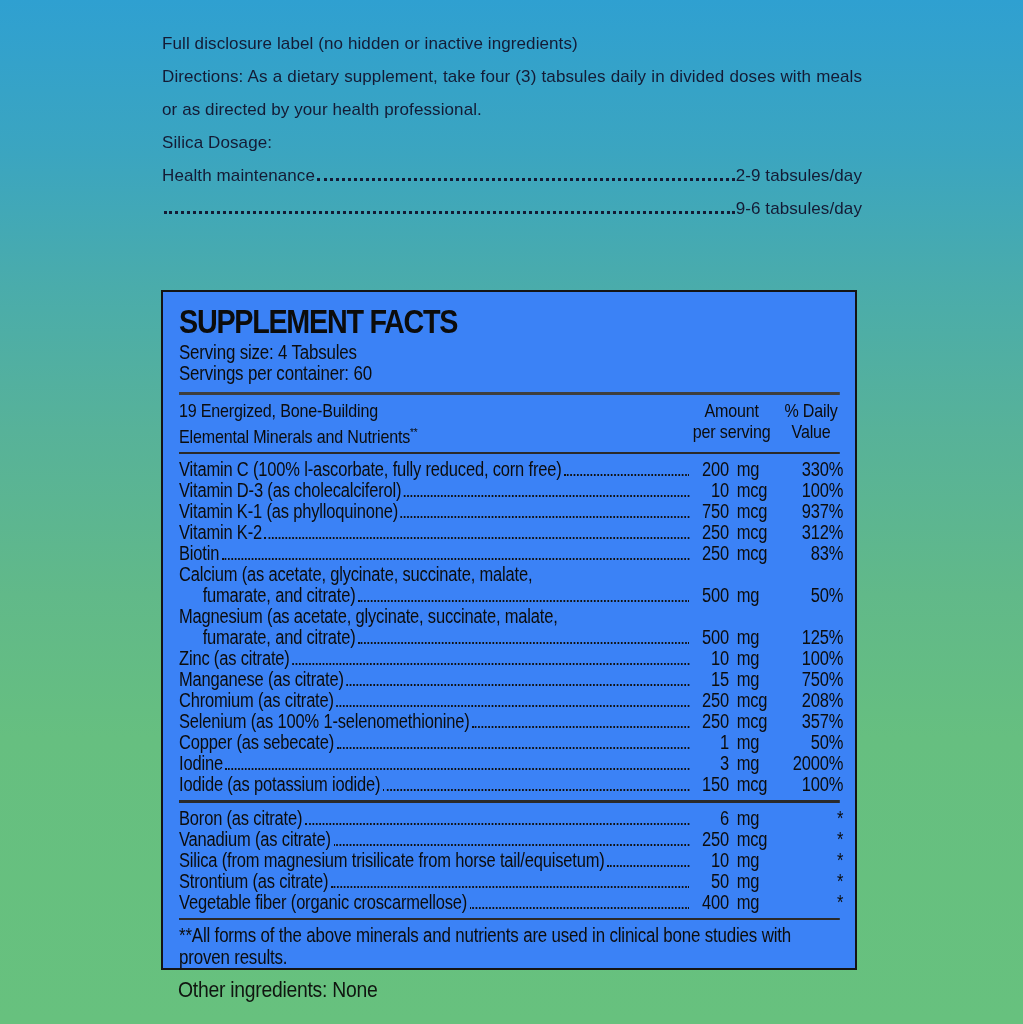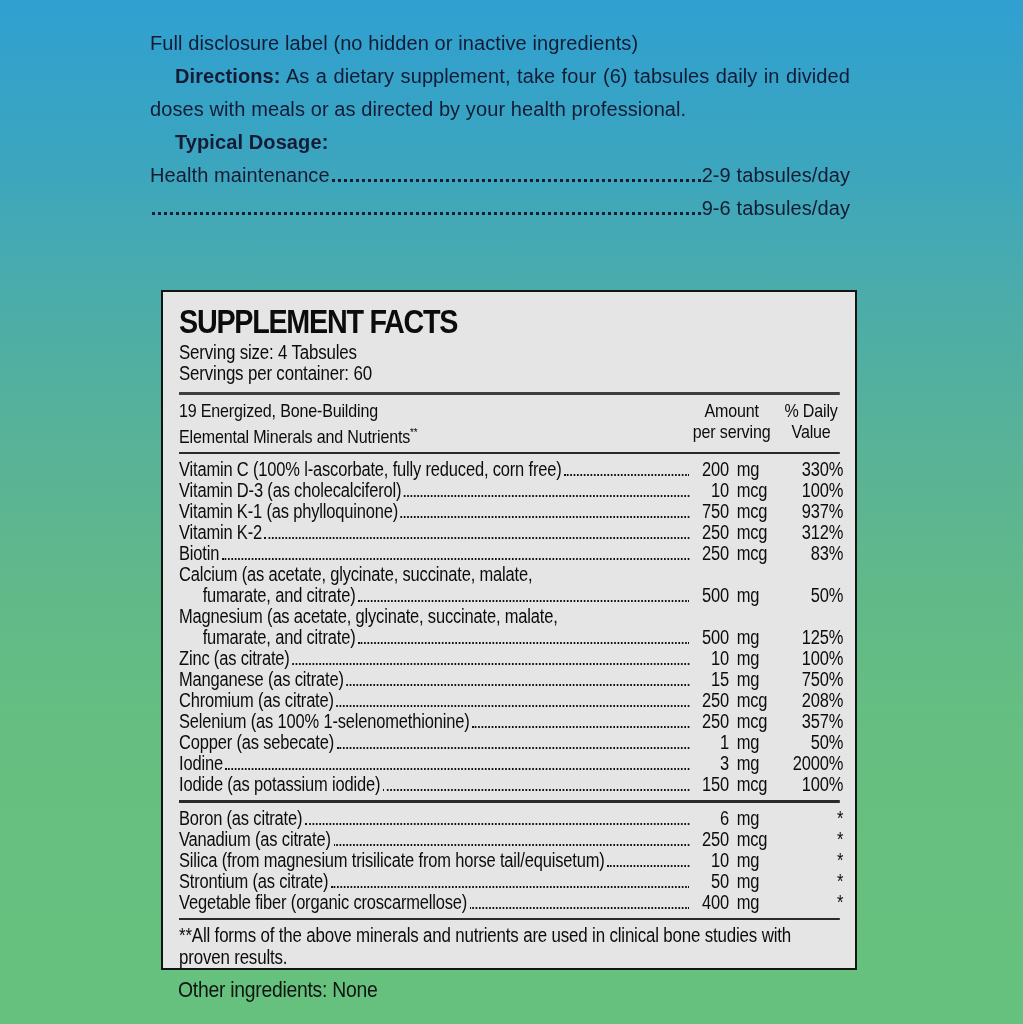--- a/index.html
+++ b/index.html
@@ -3,31 +3,31 @@
 <meta charset="utf-8">
 <style>
   html,body{margin:0;padding:0;}
   body{
     width:1023px;height:1024px;position:relative;overflow:hidden;
     font-family:"Liberation Sans",sans-serif;
     background:linear-gradient(180deg,#2fa0d1 0%,#3ba5c0 15%,#4aacab 28%,#57b299 42%,#61b989 58%,#66bf80 72%,#67c17e 100%);
   }
   
   .intro{
-    position:absolute;left:150px;top:27px;width:700px;
-    color:#141b35;font-size:20px;line-height:33px;font-weight:500;letter-spacing:.1px;
+    position:absolute;left:162px;top:27px;width:700px;
+    color:#141b35;font-size:17px;line-height:33px;font-weight:500;letter-spacing:.1px;
   }
   .intro p{margin:0;text-align:justify;}
-  .intro .bold{font-weight:700;margin-left:25px;}
+  .intro .bold{font-weight:400;}
   .dosage-row{display:flex;align-items:baseline;white-space:nowrap;}
   .dosage-row .leader{flex:1;border-bottom:3px dotted #141b35;margin:0 1px 6px 2px;min-width:10px;}
   
   .panel{
     position:absolute;left:161px;top:290px;width:696px;height:680px;
-    background:#e5e5e5;border:2px solid #141414;box-sizing:border-box;
+    background:#3b82f6;border:2px solid #141414;box-sizing:border-box;
     padding:8px 0 0 16px;overflow:hidden;color:#0c0c0c;
   }
   .panel-inner{width:786px;transform:scaleX(0.845);transform-origin:left top;}
   .sf-title{font-size:34px;font-weight:700;letter-spacing:-1.5px;line-height:38px;margin:2px 0 2px;}
   .serving{font-size:20px;line-height:21px;letter-spacing:-.2px;}
   .rule{background:#3e3e3e;height:3px;width:782px;margin:8px 0 5px;}
   .rule.thin{height:2px;margin:5px 0 5px;background:#2a2a2a;}
   .rule.mid{height:3px;margin:5px 0 5px;background:#2a2a2a;}
   .thead{display:flex;font-size:19px;line-height:21px;letter-spacing:-.2px;}
   .h-left{flex:1;}
@@ -49,22 +49,22 @@
   .other{
     position:absolute;left:178px;top:977px;color:#101510;
     font-size:22px;letter-spacing:-.3px;transform:scaleX(0.88);transform-origin:left top;
   }
 </style>
 </head>
 <body>
 
 <div class="intro">
   <p style="text-align:left;"><span>Full disclosure label (no hidden or inactive ingredients)</span></p>
-  <p><span class="bold">Directions:</span> <span>As a dietary supplement, take four (6) tabsules daily in divided doses with meals or as directed by your health professional.</span></p>
-  <p style="text-align:left;"><span class="bold">Typical Dosage:</span></p>
+  <p><span class="bold">Directions:</span> <span>As a dietary supplement, take four (3) tabsules daily in divided doses with meals or as directed by your health professional.</span></p>
+  <p style="text-align:left;"><span class="bold">Silica Dosage:</span></p>
   <div id="dosage-rows">
       <div class="dosage-row">
         <span>Health maintenance</span>
         <span class="leader"></span>
         <span>2-9 tabsules/day</span>
       </div>
       <div class="dosage-row">
         <span class="leader"></span>
         <span>9-6 tabsules/day</span>
       </div>

